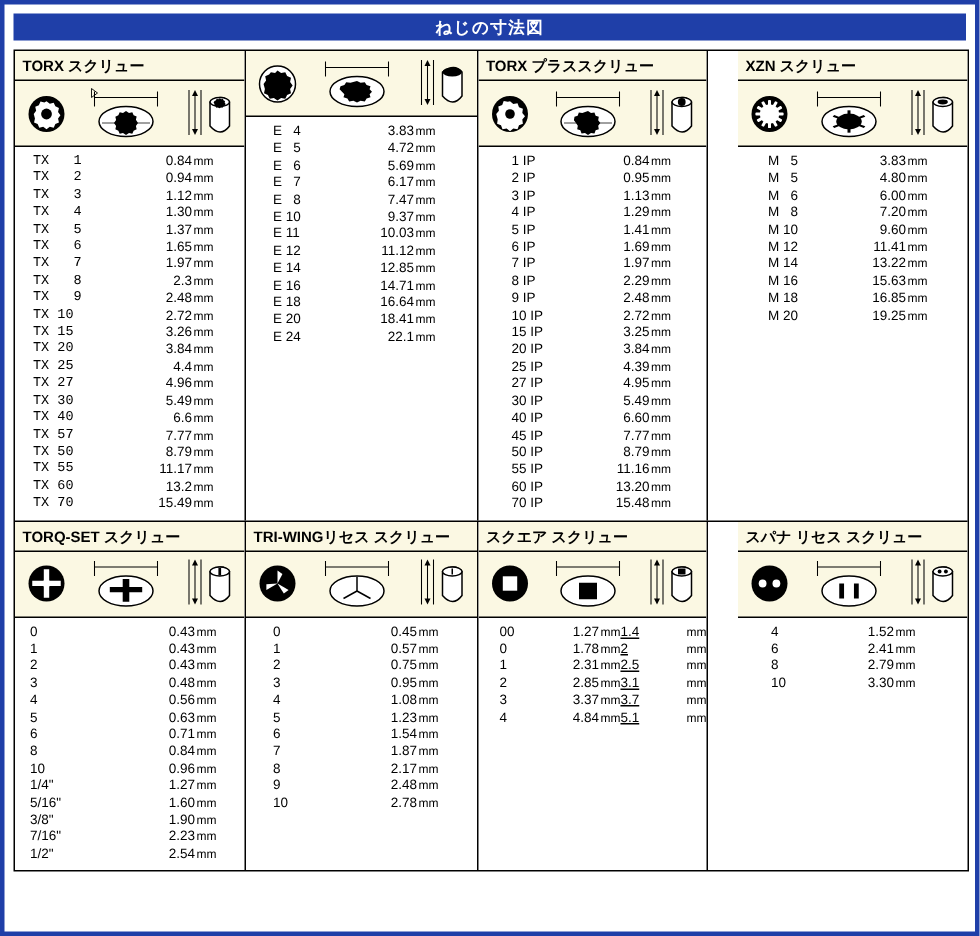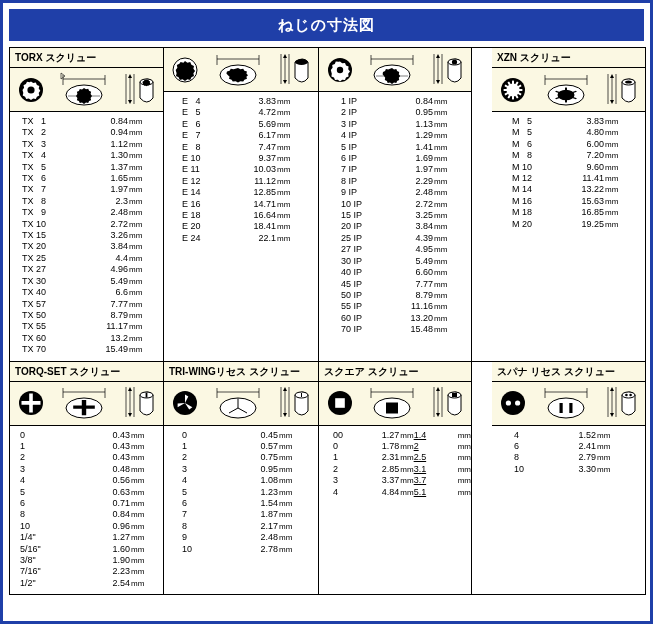--- a/index.html
+++ b/index.html
@@ -12,25 +12,25 @@
     overflow: hidden;
   }
   .page {
     position: relative;
     width: 653px; height: 624px;
     border: 3px solid #1f3fa8;
     background: #fff;
     padding: 6px;
   }
   .title-bar {
-    height: 32px;
+    height: 18px;
     background: #1f3fa8;
     color: #fff;
     display: flex; align-items: center; justify-content: center;
-    font-size: 15px;
+    font-size: 11px;
     font-weight: bold;
     letter-spacing: 1px;
   }
   .grid {
     margin-top: 6px;
     border: 1px solid #000;
     width: 637px;
   }
   .row { display: flex; width: 100%; }
   .row.top { border-bottom: 1px solid #000; }
@@ -84,21 +84,21 @@
     padding-left: 10px;
     letter-spacing: 0px;
   }
   .lrow .v {
     width: 60px;
     text-align: right;
   }
   .lrow .u { padding-left: 1px; font-size: 8px; }
 
   
-  .blk-torx .k { width:56px; padding-left:12px; }
+  .blk-torx .k { width:56px; padding-left:12px;font-family:Liberation Mono, monospace; }
   .blk-torx .v { width:62px; }
   .blk-head .k { width:50px; padding-left:18px; }
   .blk-head .v { width:62px; }
   .blk-plus .k { width:56px; padding-left:22px; }
   .blk-plus .v { width:58px; }
   .blk-xzn .k { width:52px; padding-left:20px; }
   .blk-xzn .v { width:60px; }
   .blk-torqset .k { width:58px; padding-left:10px; }
   .blk-torqset .v { width:62px; }
   .blk-tri .k { width:52px; padding-left:18px; }
@@ -221,20 +221,21 @@
           <div class="lrow"><span class="k">E 12</span><span class="v">11.12</span><span class="u">mm</span></div>
           <div class="lrow"><span class="k">E 14</span><span class="v">12.85</span><span class="u">mm</span></div>
           <div class="lrow"><span class="k">E 16</span><span class="v">14.71</span><span class="u">mm</span></div>
           <div class="lrow"><span class="k">E 18</span><span class="v">16.64</span><span class="u">mm</span></div>
           <div class="lrow"><span class="k">E 20</span><span class="v">18.41</span><span class="u">mm</span></div>
           <div class="lrow"><span class="k">E 24</span><span class="v">22.1</span><span class="u">mm</span></div>
         </div>
       </div>
 
       <div class="cell c-w3 blk-plus">
+        <div class="hdr">TORX プラススクリュー</div>
         <div class="pics">
           <div class="pic-left">
             <svg width="26" height="26" viewBox="0 0 26 26">
               <circle cx="13" cy="13" r="12" fill="#000"></circle>
               <path d="M13 4.5 l2.2 1.8 2.8-.4 1 2.6 2.6 1-.4 2.8 1.8 2.2-1.8 2.2.4 2.8-2.6 1-1 2.6-2.8-.4-2.2 1.8-2.2-1.8-2.8.4-1-2.6-2.6-1 .4-2.8L3.8 13l1.8-2.2-.4-2.8 2.6-1 1-2.6 2.8.4z" fill="#fff"></path>
               <circle cx="13" cy="13" r="3.2" fill="#000"></circle>
             </svg>
           </div>
           <div class="pic-mid">
             <svg width="54" height="40" viewBox="0 0 54 40">

